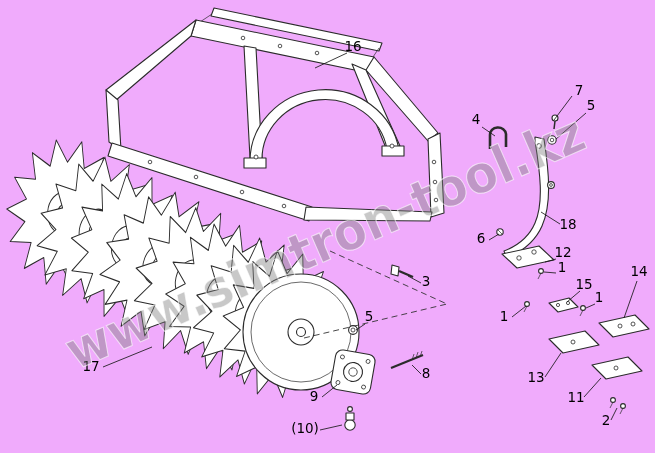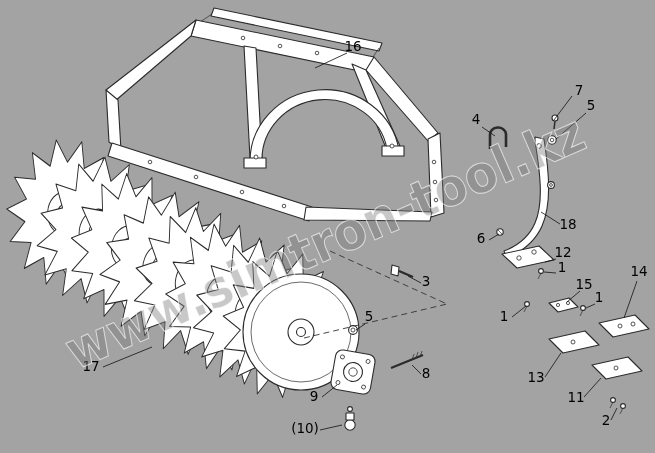--- a/index.html
+++ b/index.html
@@ -1,16 +1,16 @@
 <!DOCTYPE html>
 <html><head>
 <meta charset="utf-8">
 <style>
   html,body{margin:0;padding:0;background:#fff;}
-  .stage{position:relative;width:655px;height:453px;background:#a3a3a3;overflow:hidden;}
+  .stage{position:relative;width:655px;height:453px;background:#f0abfc;overflow:hidden;}
   svg{display:block;}
   .part{fill:#ffffff;stroke:#2b2b2b;stroke-width:1.1;stroke-linejoin:round;stroke-linecap:round;}
   .thin{stroke:#2b2b2b;stroke-width:.7;fill:none;}
   .hole{fill:#ffffff;stroke:#2b2b2b;stroke-width:.8;}
   .leader{stroke:#1a1a1a;stroke-width:.85;fill:none;}
   .dash{stroke:#333;stroke-width:.9;stroke-dasharray:6 4;fill:none;}
   .callout{font-family:"DejaVu Sans",sans-serif;font-size:13.5px;fill:#000;text-anchor:middle;}
   .wm{font-family:"DejaVu Sans",sans-serif;font-weight:bold;font-size:52px;
       fill:#7d7d7d;fill-opacity:.42;stroke:#ffffff;stroke-opacity:.65;stroke-width:1;
       text-anchor:middle;}

